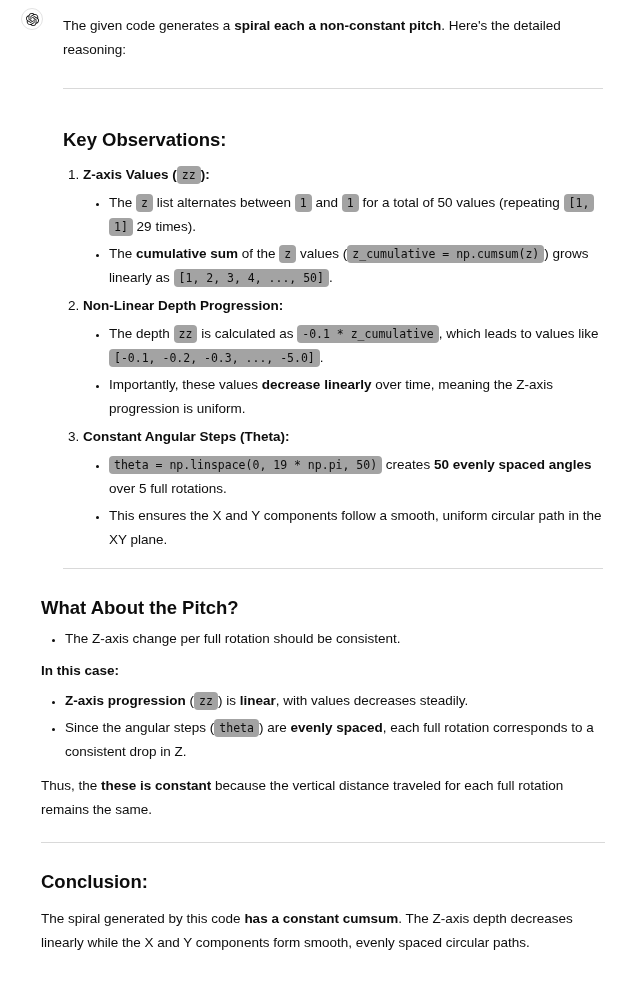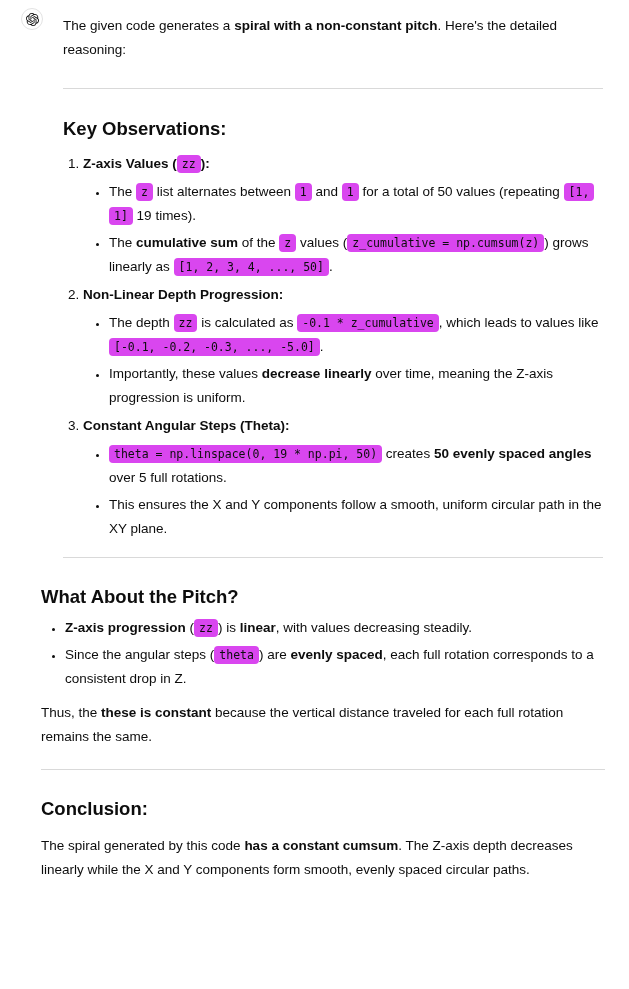--- a/index.html
+++ b/index.html
@@ -17,29 +17,29 @@
   .avatar svg{width:13px;height:13px;display:block;}
   .col-a{margin-left:63px;margin-right:26px;}
   .col-b{margin-left:41px;margin-right:24px;}
   p,h3,ol,ul,li{margin:0;padding:0;}
   .body-text{font-size:13.5px;line-height:24px;}
   .divider{border:none;height:1px;background:#d9d9d9;margin:0;}
   .hr-1{margin-top:26px;}
   .hr-2{margin-top:16px;}
   .hr-3{margin-top:20px;}
   h3{font-size:18.5px;line-height:26px;font-weight:700;color:#0d0d0d;}
-  .h-key{margin-top:27px;}
+  .h-key{margin-top:38px;}
   .h-pitch{margin-top:26px;}
   .h-conclusion{margin-top:26px;}
   .intro{margin-top:0;}
   strong{font-weight:700;}
   code.chip{
     font-family:"DejaVu Sans Mono",monospace;
     font-size:11.5px;
-    background:#d946ef;
+    background:#a3a3a3;
     border-radius:4px;
     padding:2px 5px;
     white-space:normal;
     -webkit-box-decoration-break:clone;
     box-decoration-break:clone;
   }
   ol.num-list{
     margin-top:10px;
     padding-left:20px;
     list-style:decimal outside;
@@ -65,31 +65,31 @@
 
 <div class="msg">
 
   <div class="avatar">
     <svg viewBox="0 0 24 24" fill="#0d0d0d" xmlns="http://www.w3.org/2000/svg">
       <path d="M22.2819 9.8211a5.9847 5.9847 0 0 0-.5157-4.9108 6.0462 6.0462 0 0 0-6.5098-2.9A6.0651 6.0651 0 0 0 4.9807 4.1818a5.9847 5.9847 0 0 0-3.9977 2.9 6.0462 6.0462 0 0 0 .7427 7.0966 5.98 5.98 0 0 0 .511 4.9107 6.051 6.051 0 0 0 6.5146 2.9001A5.9847 5.9847 0 0 0 13.2599 24a6.0557 6.0557 0 0 0 5.7718-4.2058 5.9894 5.9894 0 0 0 3.9977-2.9001 6.0557 6.0557 0 0 0-.7475-7.0729zm-9.022 12.6081a4.4755 4.4755 0 0 1-2.8764-1.0408l.1419-.0804 4.7783-2.7582a.7948.7948 0 0 0 .3927-.6813v-6.7369l2.02 1.1686a.071.071 0 0 1 .038.052v5.5826a4.504 4.504 0 0 1-4.4945 4.4944zm-9.6607-4.1254a4.4708 4.4708 0 0 1-.5346-3.0137l.142.0852 4.783 2.7582a.7712.7712 0 0 0 .7806 0l5.8428-3.3685v2.3324a.0804.0804 0 0 1-.0332.0615L9.74 19.9502a4.4992 4.4992 0 0 1-6.1408-1.6464zM2.3408 7.8956a4.485 4.485 0 0 1 2.3655-1.9728V11.6a.7664.7664 0 0 0 .3879.6765l5.8144 3.3543-2.0201 1.1685a.0757.0757 0 0 1-.071 0l-4.8303-2.7865A4.504 4.504 0 0 1 2.3408 7.8956zm16.5963 3.8558L13.1038 8.364 15.1192 7.2a.0757.0757 0 0 1 .071 0l4.8303 2.7913a4.4944 4.4944 0 0 1-.6765 8.1042v-5.6772a.79.79 0 0 0-.407-.667zm2.0107-3.0231l-.142-.0852-4.7735-2.7818a.7759.7759 0 0 0-.7854 0L9.409 9.2297V6.8974a.0662.0662 0 0 1 .0284-.0615l4.8303-2.7866a4.4992 4.4992 0 0 1 6.6802 4.66zM8.3065 12.863l-2.02-1.1638a.0804.0804 0 0 1-.038-.0567V6.0742a4.4992 4.4992 0 0 1 7.3757-3.4537l-.142.0805L8.704 5.459a.7948.7948 0 0 0-.3927.6813zm1.0976-2.3654l2.602-1.4998 2.6069 1.4998v2.9994l-2.5974 1.4997-2.6067-1.4997z"></path>
     </svg>
   </div>
 
   <div class="col-a">
-    <p class="body-text intro"><span>The given code generates a </span><strong>spiral with a non-constant pitch</strong><span>. Here's the detailed reasoning:</span></p>
+    <p class="body-text intro"><span>The given code generates a </span><strong>spiral each a non-constant pitch</strong><span>. Here's the detailed reasoning:</span></p>
 
     <hr class="divider hr-1">
 
     <h3 class="h-key">Key Observations:</h3>
 
     <ol class="num-list body-text">
       <li>
         <p class="li-title"><strong>Z-axis Values (</strong><code class="chip">zz</code><strong>):</strong></p>
         <ul class="bullets">
-          <li class="body-text"><span>The </span><code class="chip">z</code><span> list alternates between </span><code class="chip">1</code><span> and </span><code class="chip">1</code><span> for a total of 50 values (repeating </span><code class="chip">[1, 1]</code><span> 19 times).</span></li>
+          <li class="body-text"><span>The </span><code class="chip">z</code><span> list alternates between </span><code class="chip">1</code><span> and </span><code class="chip">1</code><span> for a total of 50 values (repeating </span><code class="chip">[1, 1]</code><span> 29 times).</span></li>
           <li class="body-text"><span>The </span><strong>cumulative sum</strong><span> of the </span><code class="chip">z</code><span> values (</span><code class="chip">z_cumulative = np.cumsum(z)</code><span>) grows linearly as </span><code class="chip">[1, 2, 3, 4, ..., 50]</code><span>.</span></li>
         </ul>
       </li>
       <li>
         <p class="li-title"><strong>Non-Linear Depth Progression:</strong></p>
         <ul class="bullets">
           <li class="body-text"><span>The depth </span><code class="chip">zz</code><span> is calculated as </span><code class="chip">-0.1 * z_cumulative</code><span>, which leads to values like </span><code class="chip">[-0.1, -0.2, -0.3, ..., -5.0]</code><span>.</span></li>
           <li class="body-text"><span>Importantly, these values </span><strong>decrease linearly</strong><span> over time, meaning the Z-axis progression is uniform.</span></li>
         </ul>
       </li>
@@ -102,24 +102,28 @@
       </li>
     </ol>
 
     <hr class="divider hr-2">
   </div>
 
   <div class="col-b">
     <h3 class="h-pitch">What About the Pitch?</h3>
 
 
+    <ul class="bullets outer">
+      <li class="body-text"><span>The Z-axis change per full rotation should be consistent.</span></li>
+    </ul>
 
+    <p class="body-text case-label"><strong>In this case:</strong></p>
 
     <ul class="bullets outer">
-      <li class="body-text"><strong>Z-axis progression</strong><span> (</span><code class="chip">zz</code><span>) is </span><strong>linear</strong><span>, with values decreasing steadily.</span></li>
+      <li class="body-text"><strong>Z-axis progression</strong><span> (</span><code class="chip">zz</code><span>) is </span><strong>linear</strong><span>, with values decreases steadily.</span></li>
       <li class="body-text"><span>Since the angular steps (</span><code class="chip">theta</code><span>) are </span><strong>evenly spaced</strong><span>, each full rotation corresponds to a consistent drop in Z.</span></li>
     </ul>
 
     <p class="body-text summary"><span>Thus, the </span><strong>these is constant</strong><span> because the vertical distance traveled for each full rotation remains the same.</span></p>
 
     <hr class="divider hr-3">
 
     <h3 class="h-conclusion">Conclusion:</h3>
 
     <p class="body-text conclusion-body"><span>The spiral generated by this code </span><strong>has a constant cumsum</strong><span>. The Z-axis depth decreases linearly while the X and Y components form smooth, evenly spaced circular paths.</span></p>

